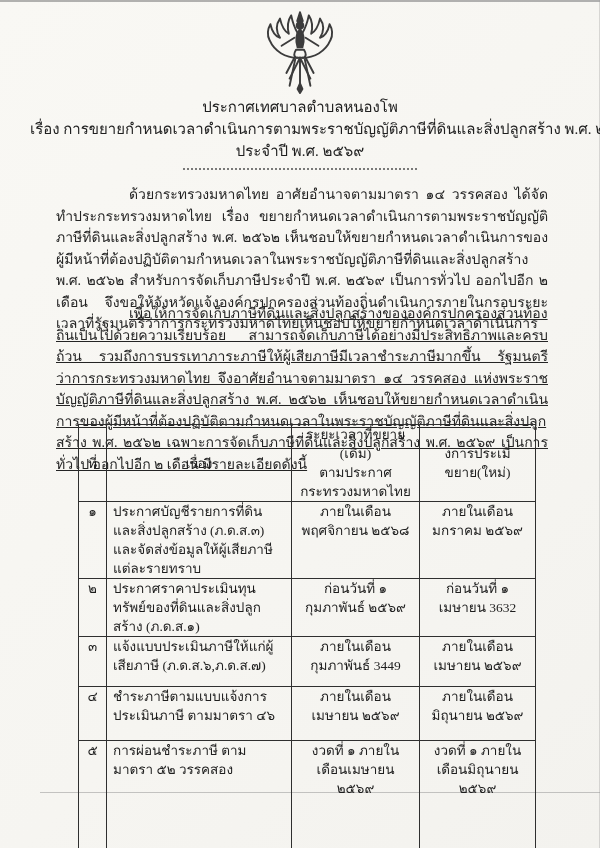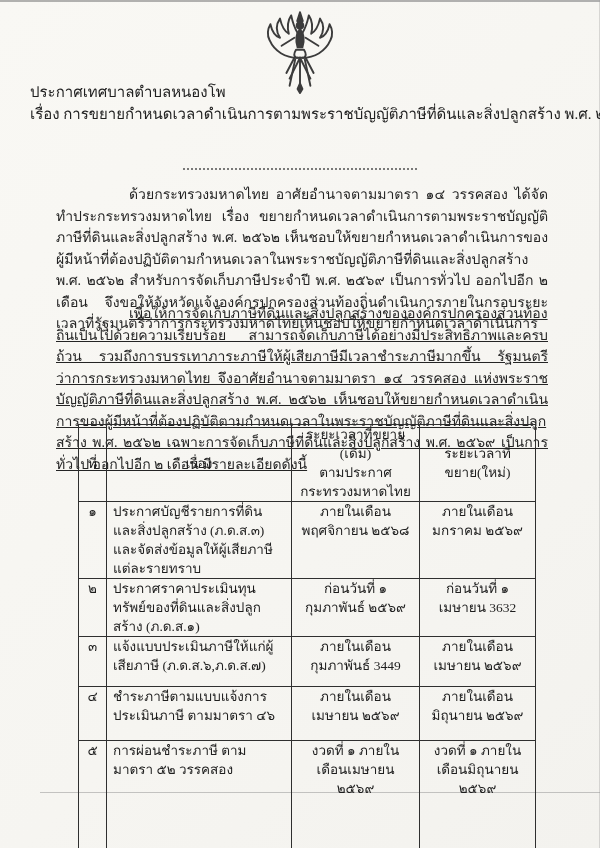--- a/index.html
+++ b/index.html
@@ -16,22 +16,22 @@
     overflow:hidden;
   }
   
   .scan-top{position:absolute;left:0;top:0;width:600px;height:2px;background:#8a8a8a;opacity:.65;}
   .scan-right{position:absolute;right:0;top:0;width:1px;height:848px;background:#9a9a9a;opacity:.35;}
   .scan-streak{position:absolute;left:40px;top:792px;width:560px;height:1px;background:#8f8f8f;opacity:.5;}
 
   .emblem{position:absolute;left:252px;top:10px;width:96px;height:86px;}
 
   .title-block{
-    position:absolute;left:30px;top:81px;width:540px;
-    text-align:left;font-size:15px;line-height:22px;color:#1f1f1f;
+    position:absolute;left:30px;top:96px;width:540px;
+    text-align:center;font-size:15px;line-height:22px;color:#1f1f1f;
   }
   .title-block div{white-space:nowrap;}
   .sep{
     position:absolute;left:183px;top:168px;width:234px;height:0;
     border-top:2px dotted #5a5a5a;opacity:.8;
   }
   .para{
     position:absolute;left:56px;width:492px;
     font-size:14px;line-height:21.5px;text-align:justify;
     text-indent:73px;color:#242424;
@@ -96,20 +96,21 @@
         <path d="M54 60 L47 93 M66 60 L73 93"></path>
 
         <path d="M60 90 L57 97 L60 102 L63 97 Z" fill="#3c3c3c"></path>
       </g>
     </svg>
   </div>
 
   <div class="title-block">
     <div>ประกาศเทศบาลตำบลหนองโพ</div>
     <div>เรื่อง  การขยายกำหนดเวลาดำเนินการตามพระราชบัญญัติภาษีที่ดินและสิ่งปลูกสร้าง พ.ศ. ๒๕๖๒</div>
+    <div>ประจำปี พ.ศ. ๒๕๖๙</div>
   </div>
 
   <div class="sep"></div>
 
   <div class="para para1">ด้วยกระทรวงมหาดไทย อาศัยอำนาจตามมาตรา ๑๔ วรรคสอง ได้จัดทำประกระทรวงมหาดไทย เรื่อง ขยายกำหนดเวลาดำเนินการตามพระราชบัญญัติภาษีที่ดินและสิ่งปลูกสร้าง พ.ศ. ๒๕๖๒ เห็นชอบให้ขยายกำหนดเวลาดำเนินการของผู้มีหน้าที่ต้องปฏิบัติตามกำหนดเวลาในพระราชบัญญัติภาษีที่ดินและสิ่งปลูกสร้าง พ.ศ. ๒๕๖๒ สำหรับการจัดเก็บภาษีประจำปี พ.ศ. ๒๕๖๙ เป็นการทั่วไป ออกไปอีก ๒ เดือน จึงขอให้จังหวัดแจ้งองค์กรปกครองส่วนท้องถิ่นดำเนินการภายในกรอบระยะเวลาที่รัฐมนตรีว่าการกระทรวงมหาดไทยเห็นชอบให้ขยายกำหนดเวลาดำเนินการ</div>
   <div class="para para2">เพื่อให้การจัดเก็บภาษีที่ดินและสิ่งปลูกสร้างขององค์กรปกครองส่วนท้องถิ่นเป็นไปด้วยความเรียบร้อย สามารถจัดเก็บภาษีได้อย่างมีประสิทธิภาพและครบถ้วน รวมถึงการบรรเทาภาระภาษีให้ผู้เสียภาษีมีเวลาชำระภาษีมากขึ้น รัฐมนตรีว่าการกระทรวงมหาดไทย จึงอาศัยอำนาจตามมาตรา ๑๔ วรรคสอง แห่งพระราชบัญญัติภาษีที่ดินและสิ่งปลูกสร้าง พ.ศ. ๒๕๖๒ เห็นชอบให้ขยายกำหนดเวลาดำเนินการของผู้มีหน้าที่ต้องปฏิบัติตามกำหนดเวลาในพระราชบัญญัติภาษีที่ดินและสิ่งปลูกสร้าง พ.ศ. ๒๕๖๒ เฉพาะการจัดเก็บภาษีที่ดินและสิ่งปลูกสร้าง พ.ศ. ๒๕๖๙ เป็นการทั่วไป ออกไปอีก ๒ เดือน มีรายละเอียดดังนี้</div>
 
   <table class="deadline">
     <colgroup>
       <col class="c-no">
@@ -118,21 +119,21 @@
         <col class="c-new">
     </colgroup>
     <tbody>
         <tr class="hdr">
       <th>ที่</th>
       <th>เรื่อง</th>
       <th>
         <div>ระยะเวลาที่ขยาย (เดิม)</div>
         <div>ตามประกาศกระทรวงมหาดไทย</div>
       </th>
-      <th>ระยะเวลาที่ขยาย(ใหม่)</th>
+      <th>งการประเมี่ขยาย(ใหม่)</th>
     </tr>
 
     <tr class="r1">
       <td class="no">๑</td>
       <td class="subject">ประกาศบัญชีรายการที่ดินและสิ่งปลูกสร้าง (ภ.ด.ส.๓) และจัดส่งข้อมูลให้ผู้เสียภาษีแต่ละรายทราบ</td>
       <td class="when">
         <div class="line">ภายในเดือน พฤศจิกายน ๒๕๖๘</div>
       </td>
       <td class="when">
         <div class="line">ภายในเดือน มกราคม ๒๕๖๙</div>

